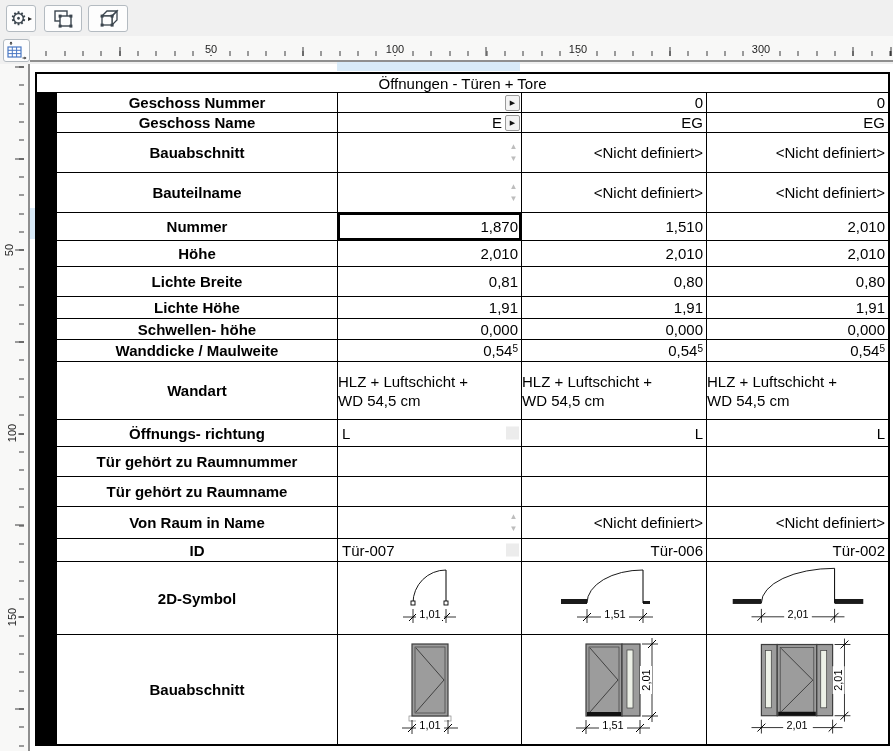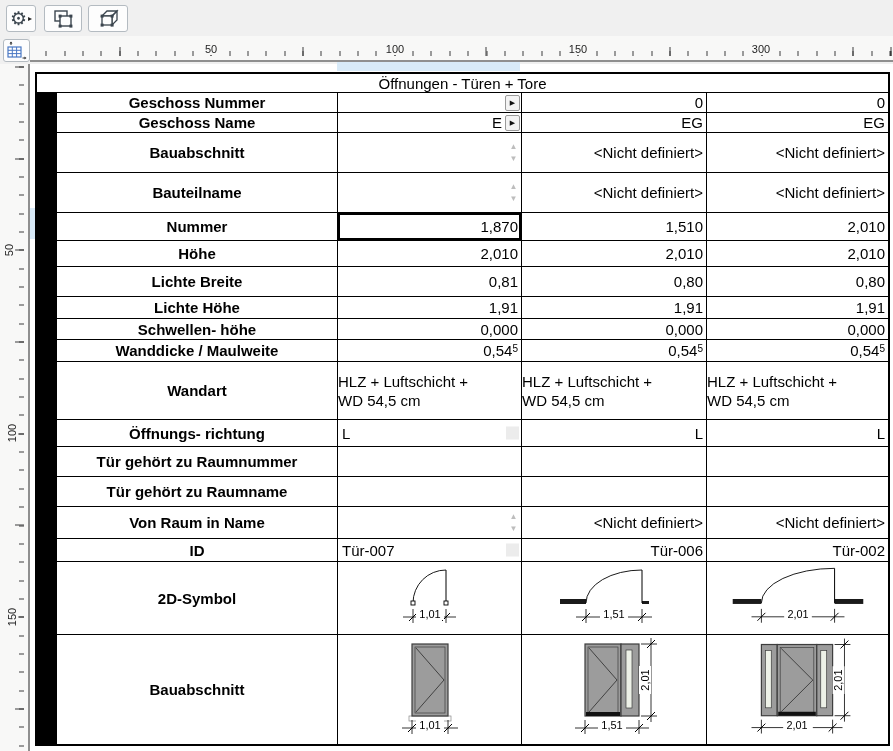--- a/index.html
+++ b/index.html
@@ -72,21 +72,21 @@
   }
   .fly-ico{font-size:7px;color:#111;line-height:7px;}
   .spin{
     position:absolute;right:1px;top:2px;bottom:2px;width:13px;
     display:flex;flex-direction:column;align-items:center;justify-content:center;gap:4px;
   }
   .spin span{font-size:8px;line-height:8px;color:#bdbdbd;}
   .gbox{position:absolute;right:2px;top:50%;transform:translateY(-50%);width:13px;height:13px;background:#ececec;}
   .wrap2{white-space:pre-line;text-align:left;width:100%;line-height:19px;}
   .supd{font-size:10px;vertical-align:super;line-height:10px;margin-top:-4px;}
-  .symc{}
+  .symc{justify-content:center;}
   svg{display:block;}
   svg text{font-family:"Liberation Sans","DejaVu Sans",sans-serif;}
 </style>
 </head>
 <body>
 
 <div class="toolbar">
   <button class="tb-btn tb-settings">
     <span class="gear">⚙</span>
     <span class="flyarrow">▸</span>

